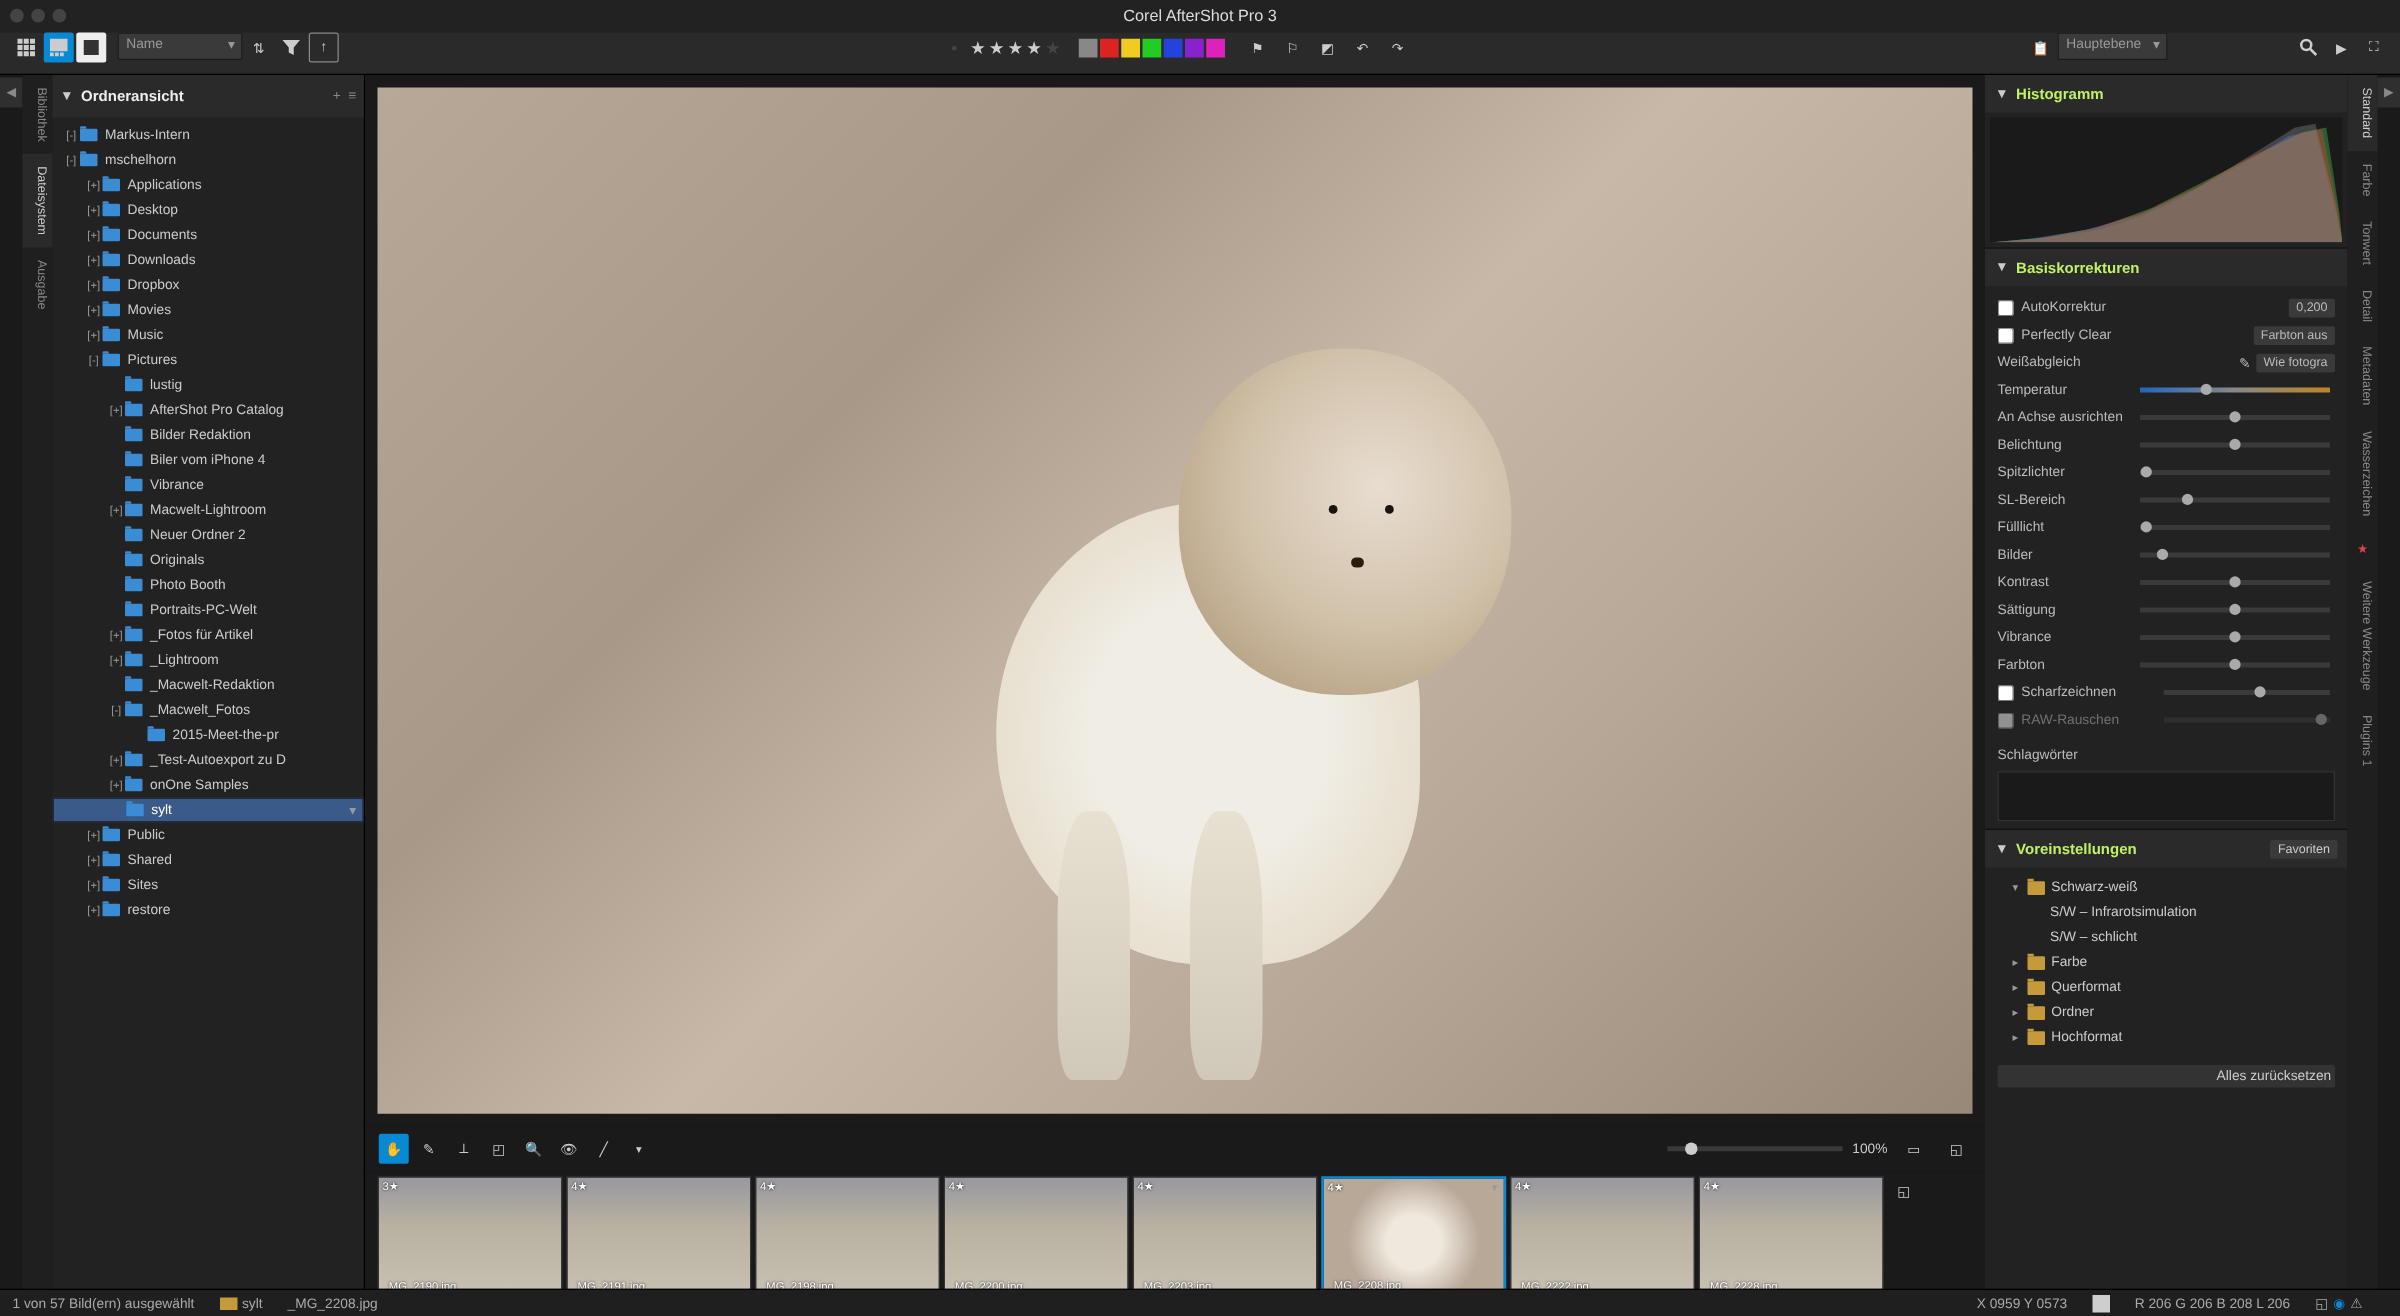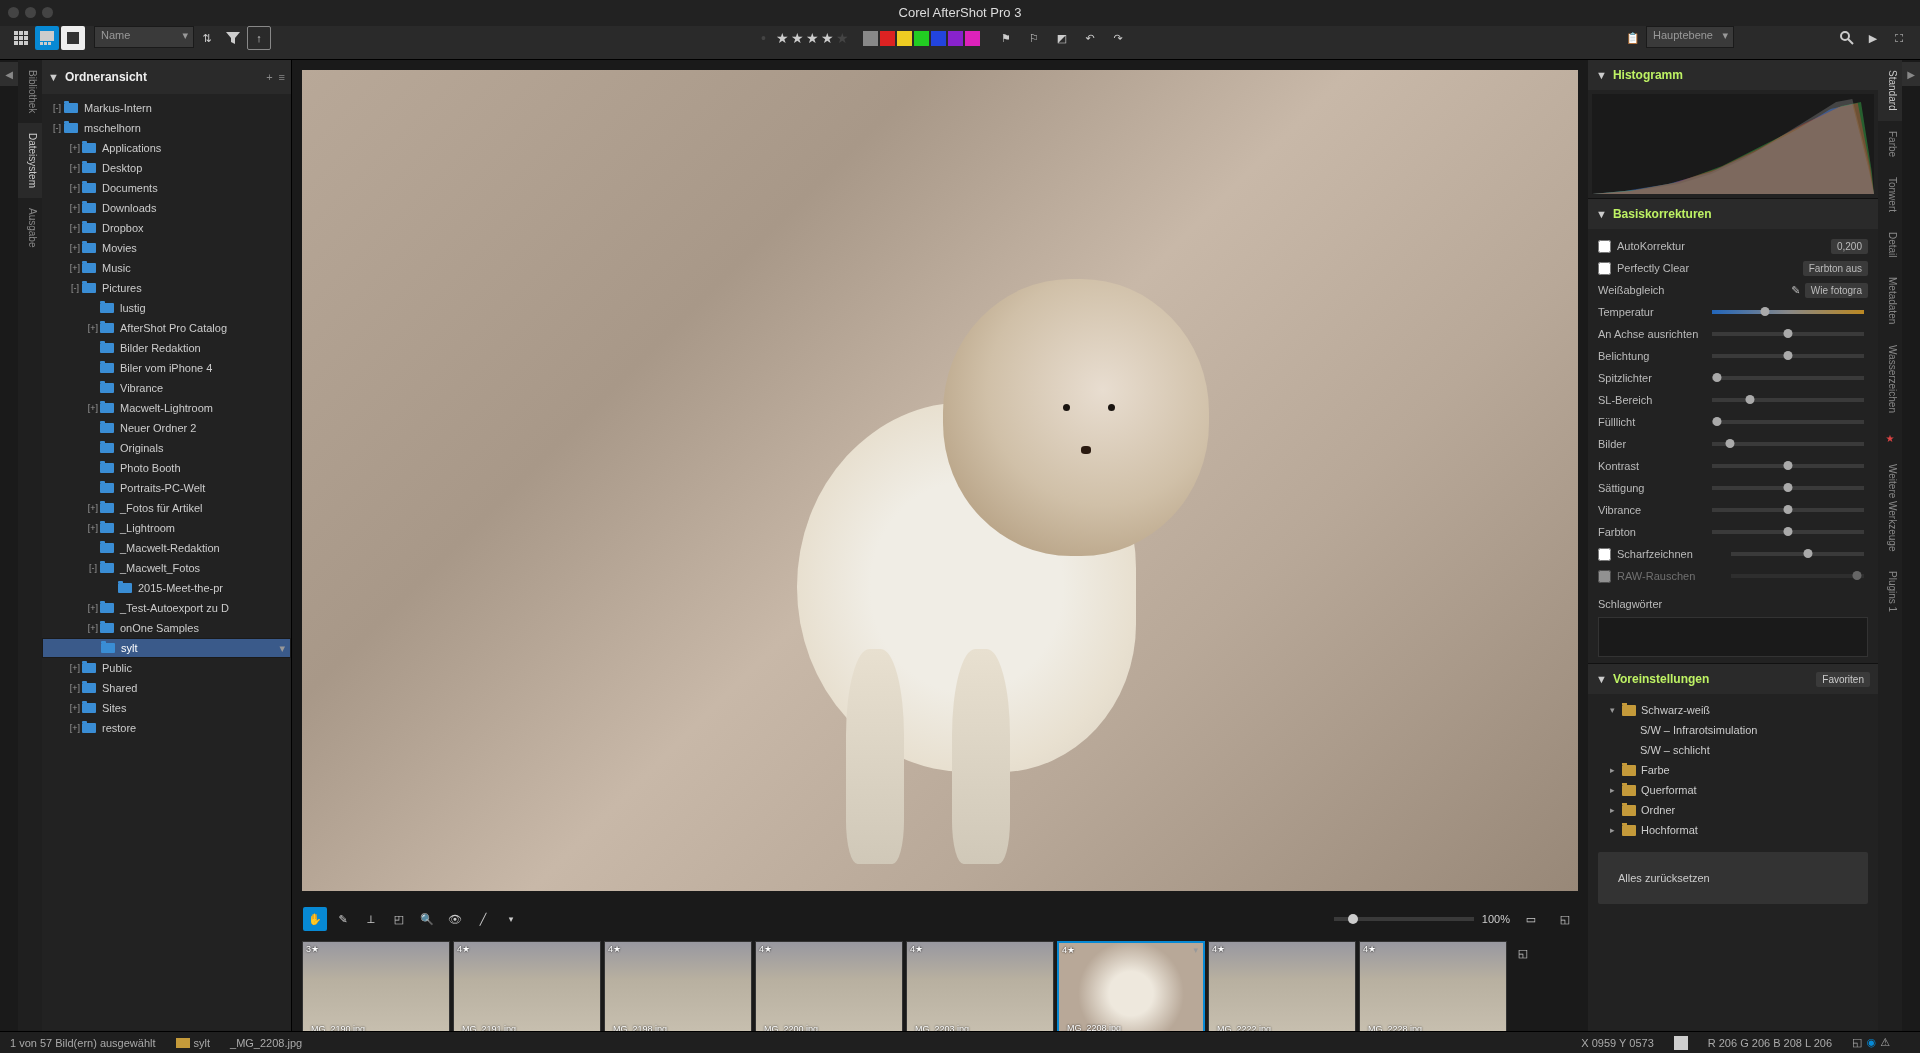--- a/index.html
+++ b/index.html
@@ -64,21 +64,21 @@
 .crow { display:flex; align-items:center; height:22px; color:#bbb; font-size:11px; }
 .crow .cl { flex:0 0 110px; }
 .crow input[type=checkbox] { margin-right:6px; accent-color:#555;}
 .sld { flex:1; height:4px; background:#3a3a3a; position:relative; margin:0 4px; cursor:pointer; }
 .sld::after { content:""; position:absolute; width:9px; height:9px; background:#aaa; border-radius:50%; top:-3px; left:var(--p,50%); transform:translateX(-50%); }
 .sld.grad { background:linear-gradient(90deg,#2266bb,#888,#bb8822); }
 .pn { display:flex; align-items:center; height:20px; padding-left:12px; cursor:pointer; }
 .pn .pex { width:12px; color:#999; font-size:9px; }
 .pn .pic { width:14px; height:11px; background:#c49a3a; margin-right:5px; border-radius:1px; position:relative; }
 .pn .pic::before{content:"";position:absolute;top:-2px;width:5px;height:2px;background:#c49a3a;}
-.rbtn { background:#333; text-align:left; padding:20px; margin:6px 10px; cursor:pointer; border-radius:2px; }
+.rbtn { background:#333; text-align:right; padding:3px; margin:6px 10px; cursor:pointer; border-radius:2px; }
 .badge { background:#3a3a3a; padding:2px 6px; font-size:10px; border-radius:2px; }
 .status { position:absolute; bottom:0; left:0; right:0; height:22px; background:#1f1f1f; display:flex; align-items:center; padding:0 10px; font-size:11px; color:#aaa; border-top:1px solid #000;}
 .status .sp { margin-right:20px; display:flex; align-items:center; gap:4px; }
 .status .sfold { width:14px; height:10px; background:#c49a3a; }
 .collapse { width:18px;height:24px;background:#2f2f2f;display:flex;align-items:center;justify-content:center;color:#888;cursor:pointer;font-size:10px;align-self:flex-start;margin-top:2px;}
 </style>
 </head>
 <body>
 
 <div class="titlebar">

